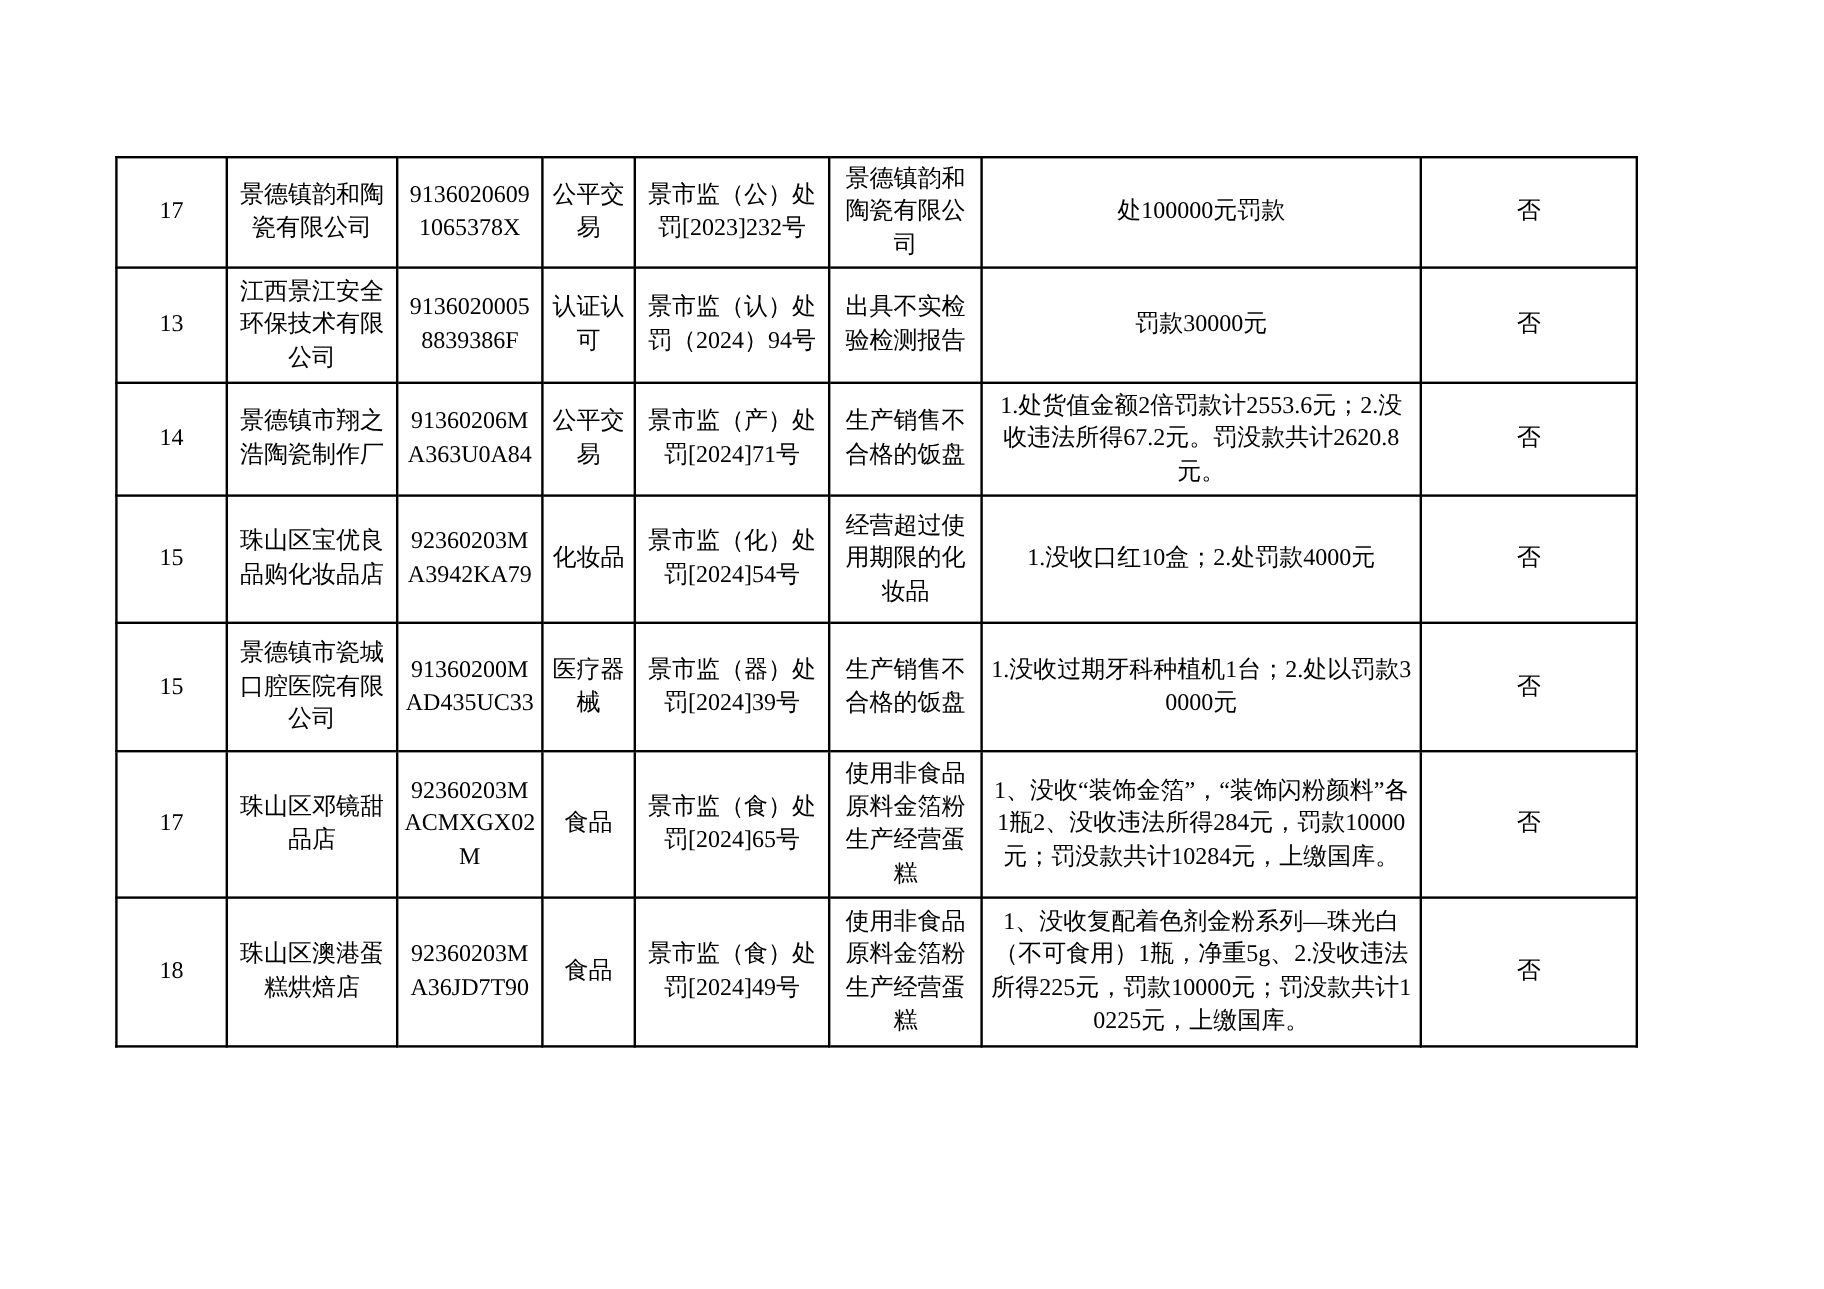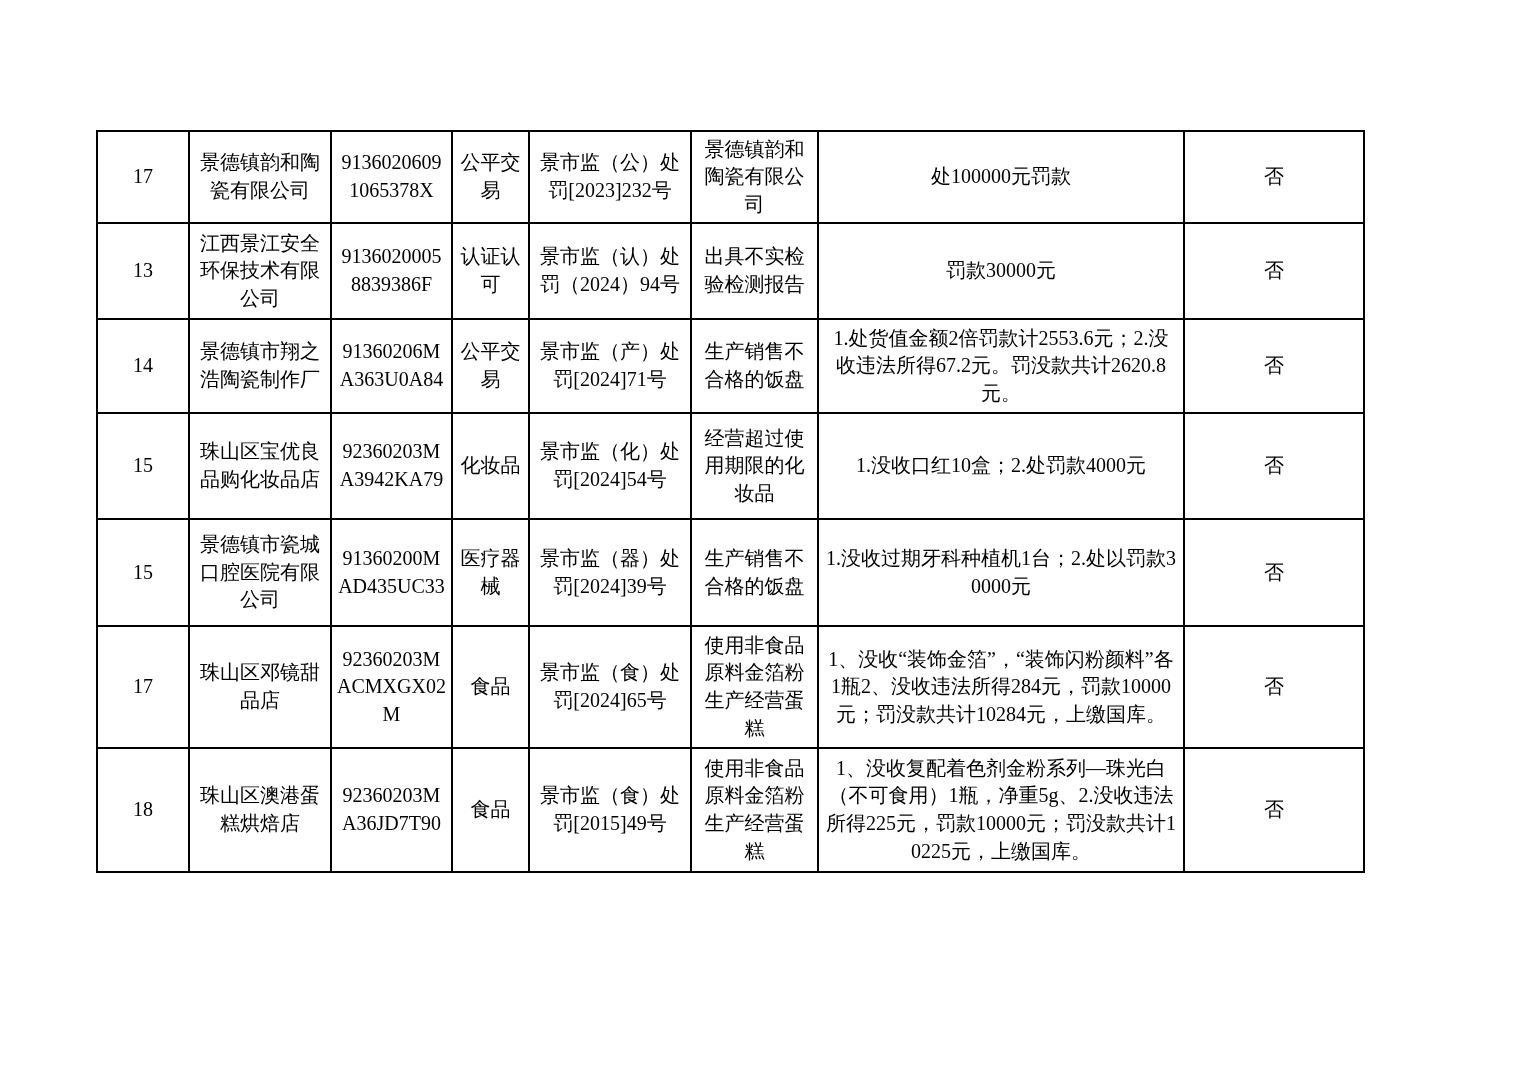--- a/index.html
+++ b/index.html
@@ -121,20 +121,20 @@
         <td>景市监（食）处罚[2024]65号</td>
         <td class="col-violation">使用非食品原料金箔粉生产经营蛋糕</td>
         <td class="col-penalty">1、没收“装饰金箔”，“装饰闪粉颜料”各1瓶2、没收违法所得284元，罚款10000元；罚没款共计10284元，上缴国库。</td>
         <td>否</td>
       </tr>
       <tr class="r6">
         <td>18</td>
         <td>珠山区澳港蛋糕烘焙店</td>
         <td>92360203MA36JD7T90</td>
         <td>食品</td>
-        <td>景市监（食）处罚[2015]49号</td>
+        <td>景市监（食）处罚[2024]49号</td>
         <td class="col-violation">使用非食品原料金箔粉生产经营蛋糕</td>
         <td class="col-penalty">1、没收复配着色剂金粉系列—珠光白（不可食用）1瓶，净重5g、2.没收违法所得225元，罚款10000元；罚没款共计10225元，上缴国库。</td>
         <td>否</td>
       </tr>
     </tbody>
   </table>
 </div>
 
 </body></html>

